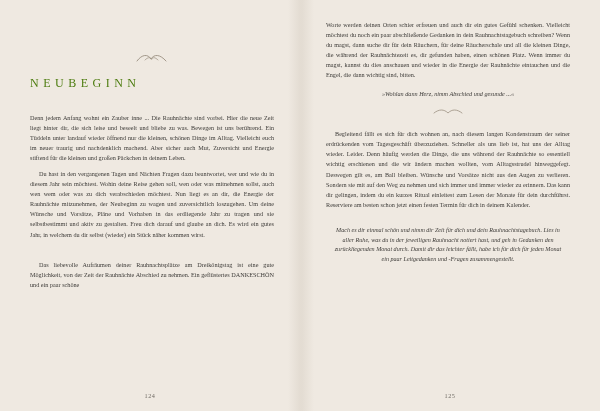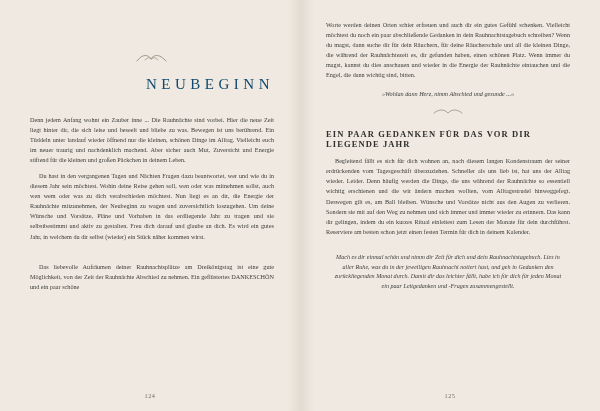--- a/index.html
+++ b/index.html
@@ -50,24 +50,24 @@
     color: #9a8f80;
     font-size: 13px;
     line-height: 1;
     letter-spacing: 2px;
   }
   .ornament svg { display: inline-block; vertical-align: middle; }
 
   h1.chapter-title {
     font-family: "Liberation Serif", serif;
     font-weight: normal;
-    text-align: right;
+    text-align: left;
     letter-spacing: 4.5px;
-    font-size: 15px;
-    color: #0c4a6e;
+    font-size: 12px;
+    color: #4d7c0f;
     margin: 10px 0 22px 0;
   }
 
   h2.section-title {
     font-family: "Liberation Serif", serif;
     font-weight: bold;
     font-size: 8.5px;
     letter-spacing: 1.1px;
     color: #2f2e2c;
     margin: 0 0 7px 0;
@@ -163,21 +163,20 @@
     <p class="body-text no-indent">Worte werden deinen Orten schier erfreuen und auch dir ein gutes Gefühl schenken. Vielleicht möchtest du noch ein paar abschließende Gedanken in dein Rauhnachtstagebuch schreiben? Wenn du magst, dann suche dir für dein Räuchern, für deine Räucherschale und all die kleinen Dinge, die während der Rauhnächtezeit es, dir gefunden haben, einen schönen Platz. Wenn immer du magst, kannst du dies anschauen und wieder in die Energie der Rauhnächte eintauchen und die Engel, die dann wichtig sind, bitten.</p>
 
     <p class="quote">»Wohlan dann Herz, nimm Abschied und gesunde ...«</p>
 
     <div class="divider-mini">
       <svg width="30" height="9" viewBox="0 0 30 9" aria-hidden="true">
         <path d="M1 5 C6 1, 11 1, 15 5 C19 1, 24 1, 29 5" fill="none" stroke="#9a8f80" stroke-width="0.8" stroke-linecap="round"></path>
       </svg>
     </div>
 
-    <h2 class="section-title">EIN PAAR GEDANKEN FÜR DAS VOR DIR LIEGENDE JAHR</h2>
     <p class="body-text">Begleitend fällt es sich für dich wohnen an, nach diesem langen Kondenstraum der seiner erdrückenden vom Tagesgeschäft überzuziehen. Schneller als uns lieb ist, hat uns der Alltag wieder. Leider. Denn häufig werden die Dinge, die uns während der Rauhnächte so essentiell wichtig erschienen und die wir ändern machen wollten, vom Alltagsstrudel hinweggefegt. Deswegen gilt es, am Ball bleiben. Wünsche und Vorsätze nicht aus den Augen zu verlieren. Sondern sie mit auf den Weg zu nehmen und sich immer und immer wieder zu erinnern. Das kann dir gelingen, indem du ein kurzes Ritual einleitest zum Lesen der Monate für dein durchführst. Reserviere am besten schon jetzt einen festen Termin für dich in deinem Kalender.</p>
 
     <div class="note-box">
       <p>Mach es dir einmal schön und nimm dir Zeit für dich und dein Rauhnachtstagebuch. Lies in aller Ruhe, was du in der jeweiligen Rauhnacht notiert hast, und geh in Gedanken den zurückliegenden Monat durch. Damit dir das leichter fällt, habe ich für dich für jeden Monat ein paar Leitgedanken und -Fragen zusammengestellt.</p>
     </div>
 
     <div class="folio folio-right">125</div>
   </div>
 
   <div class="gutter"></div>

